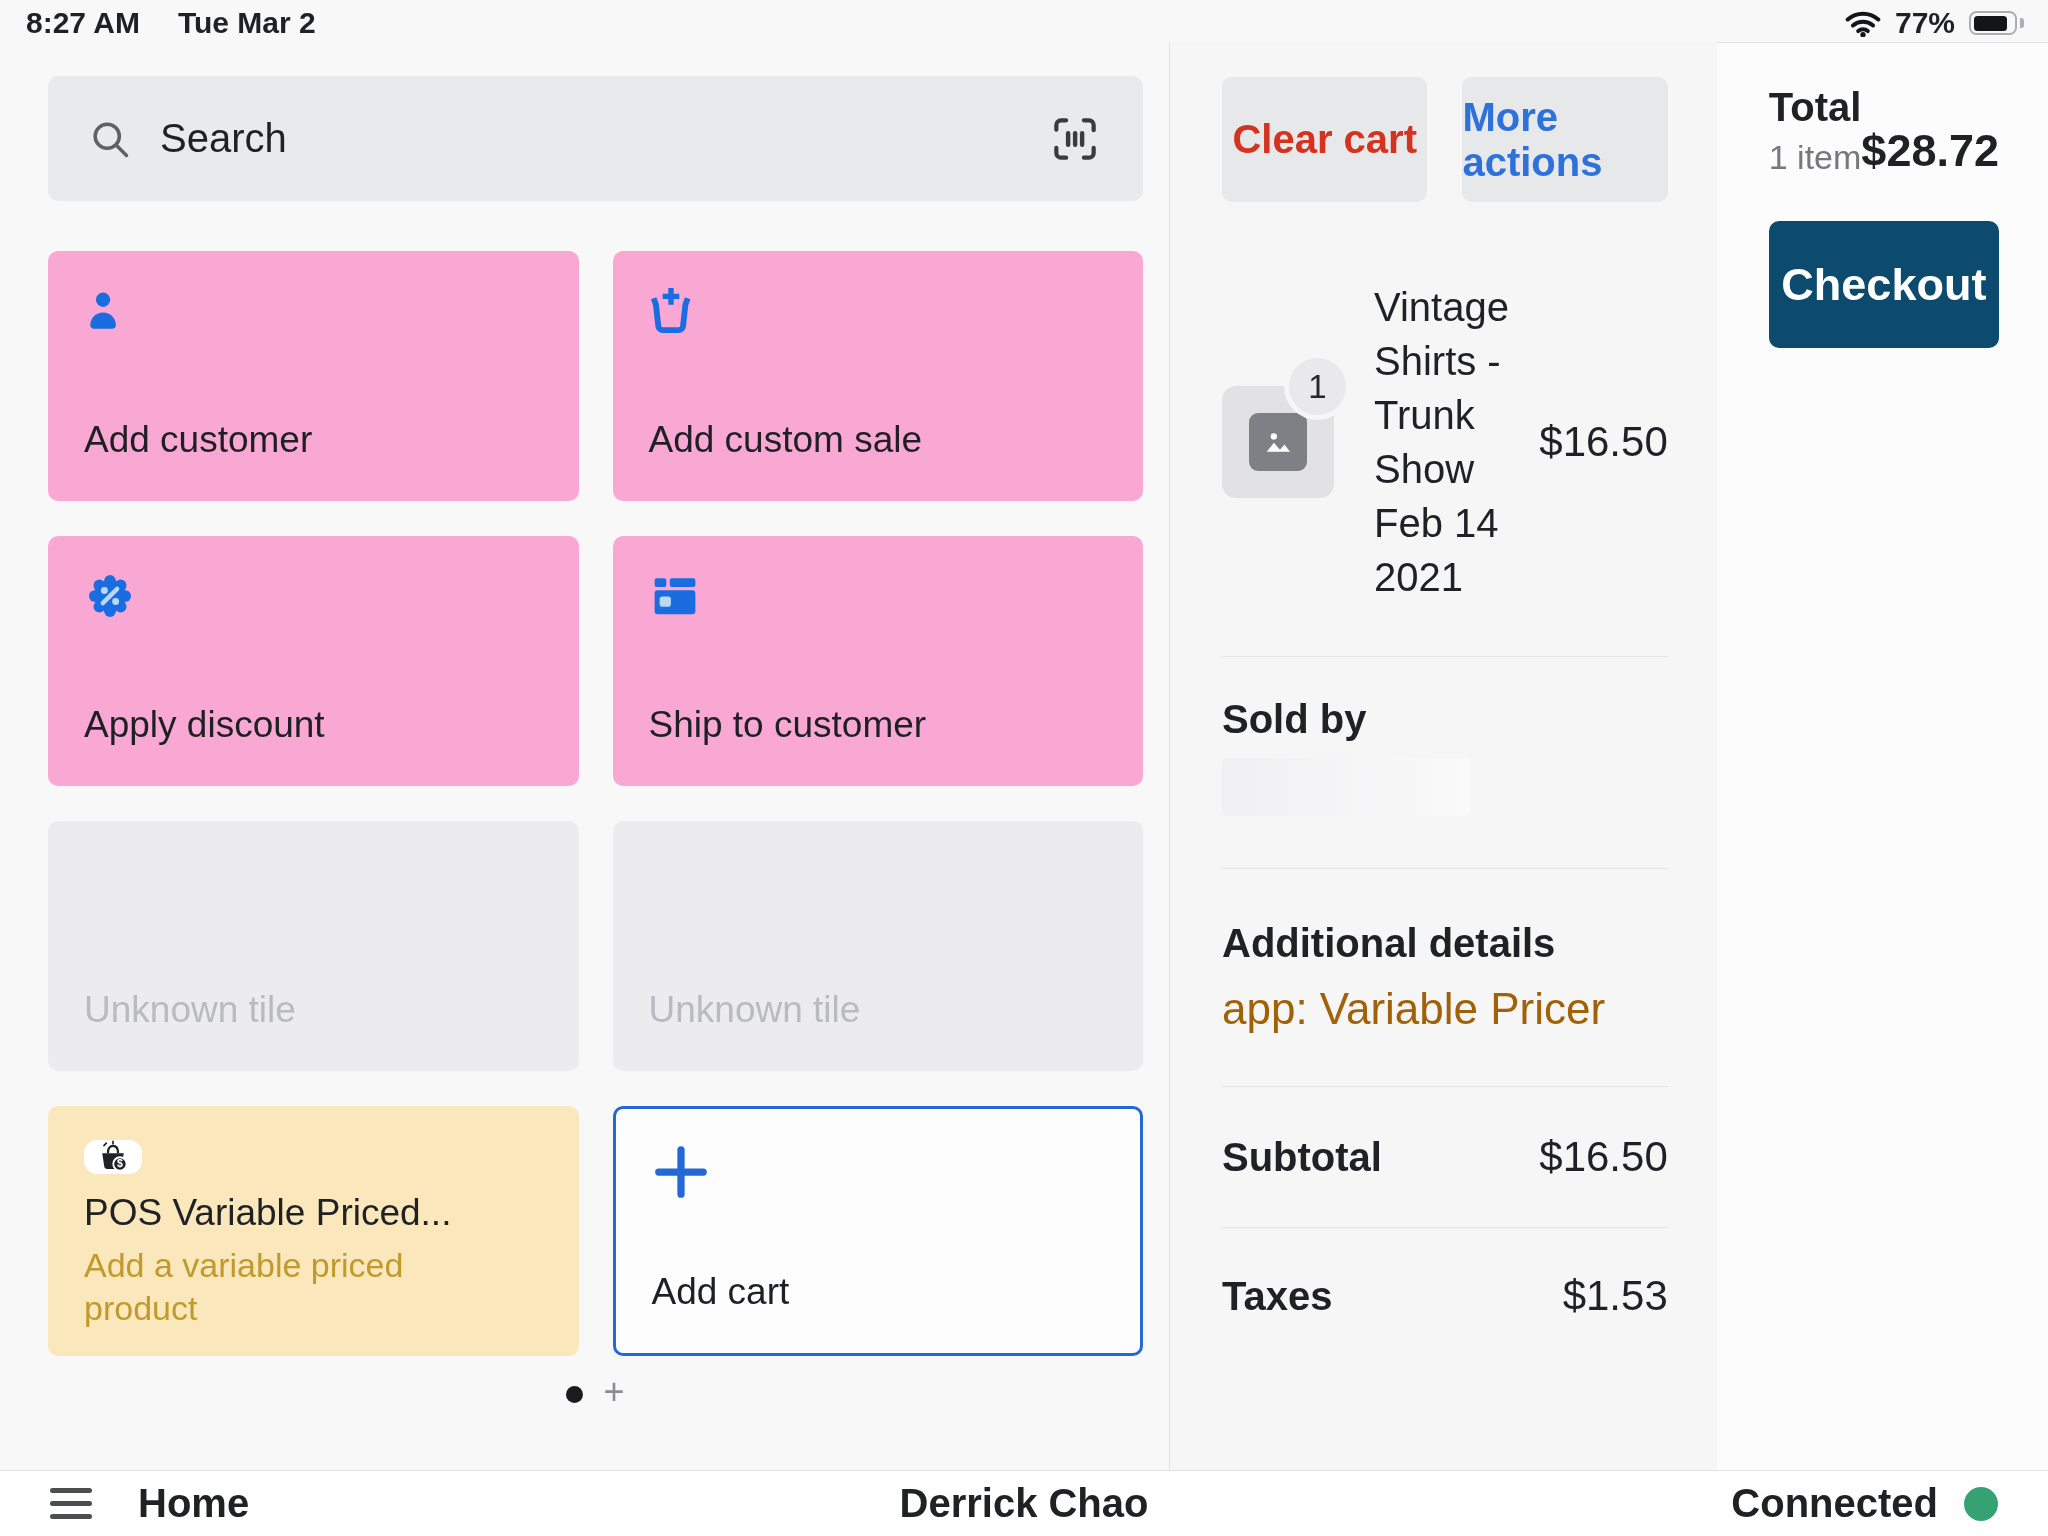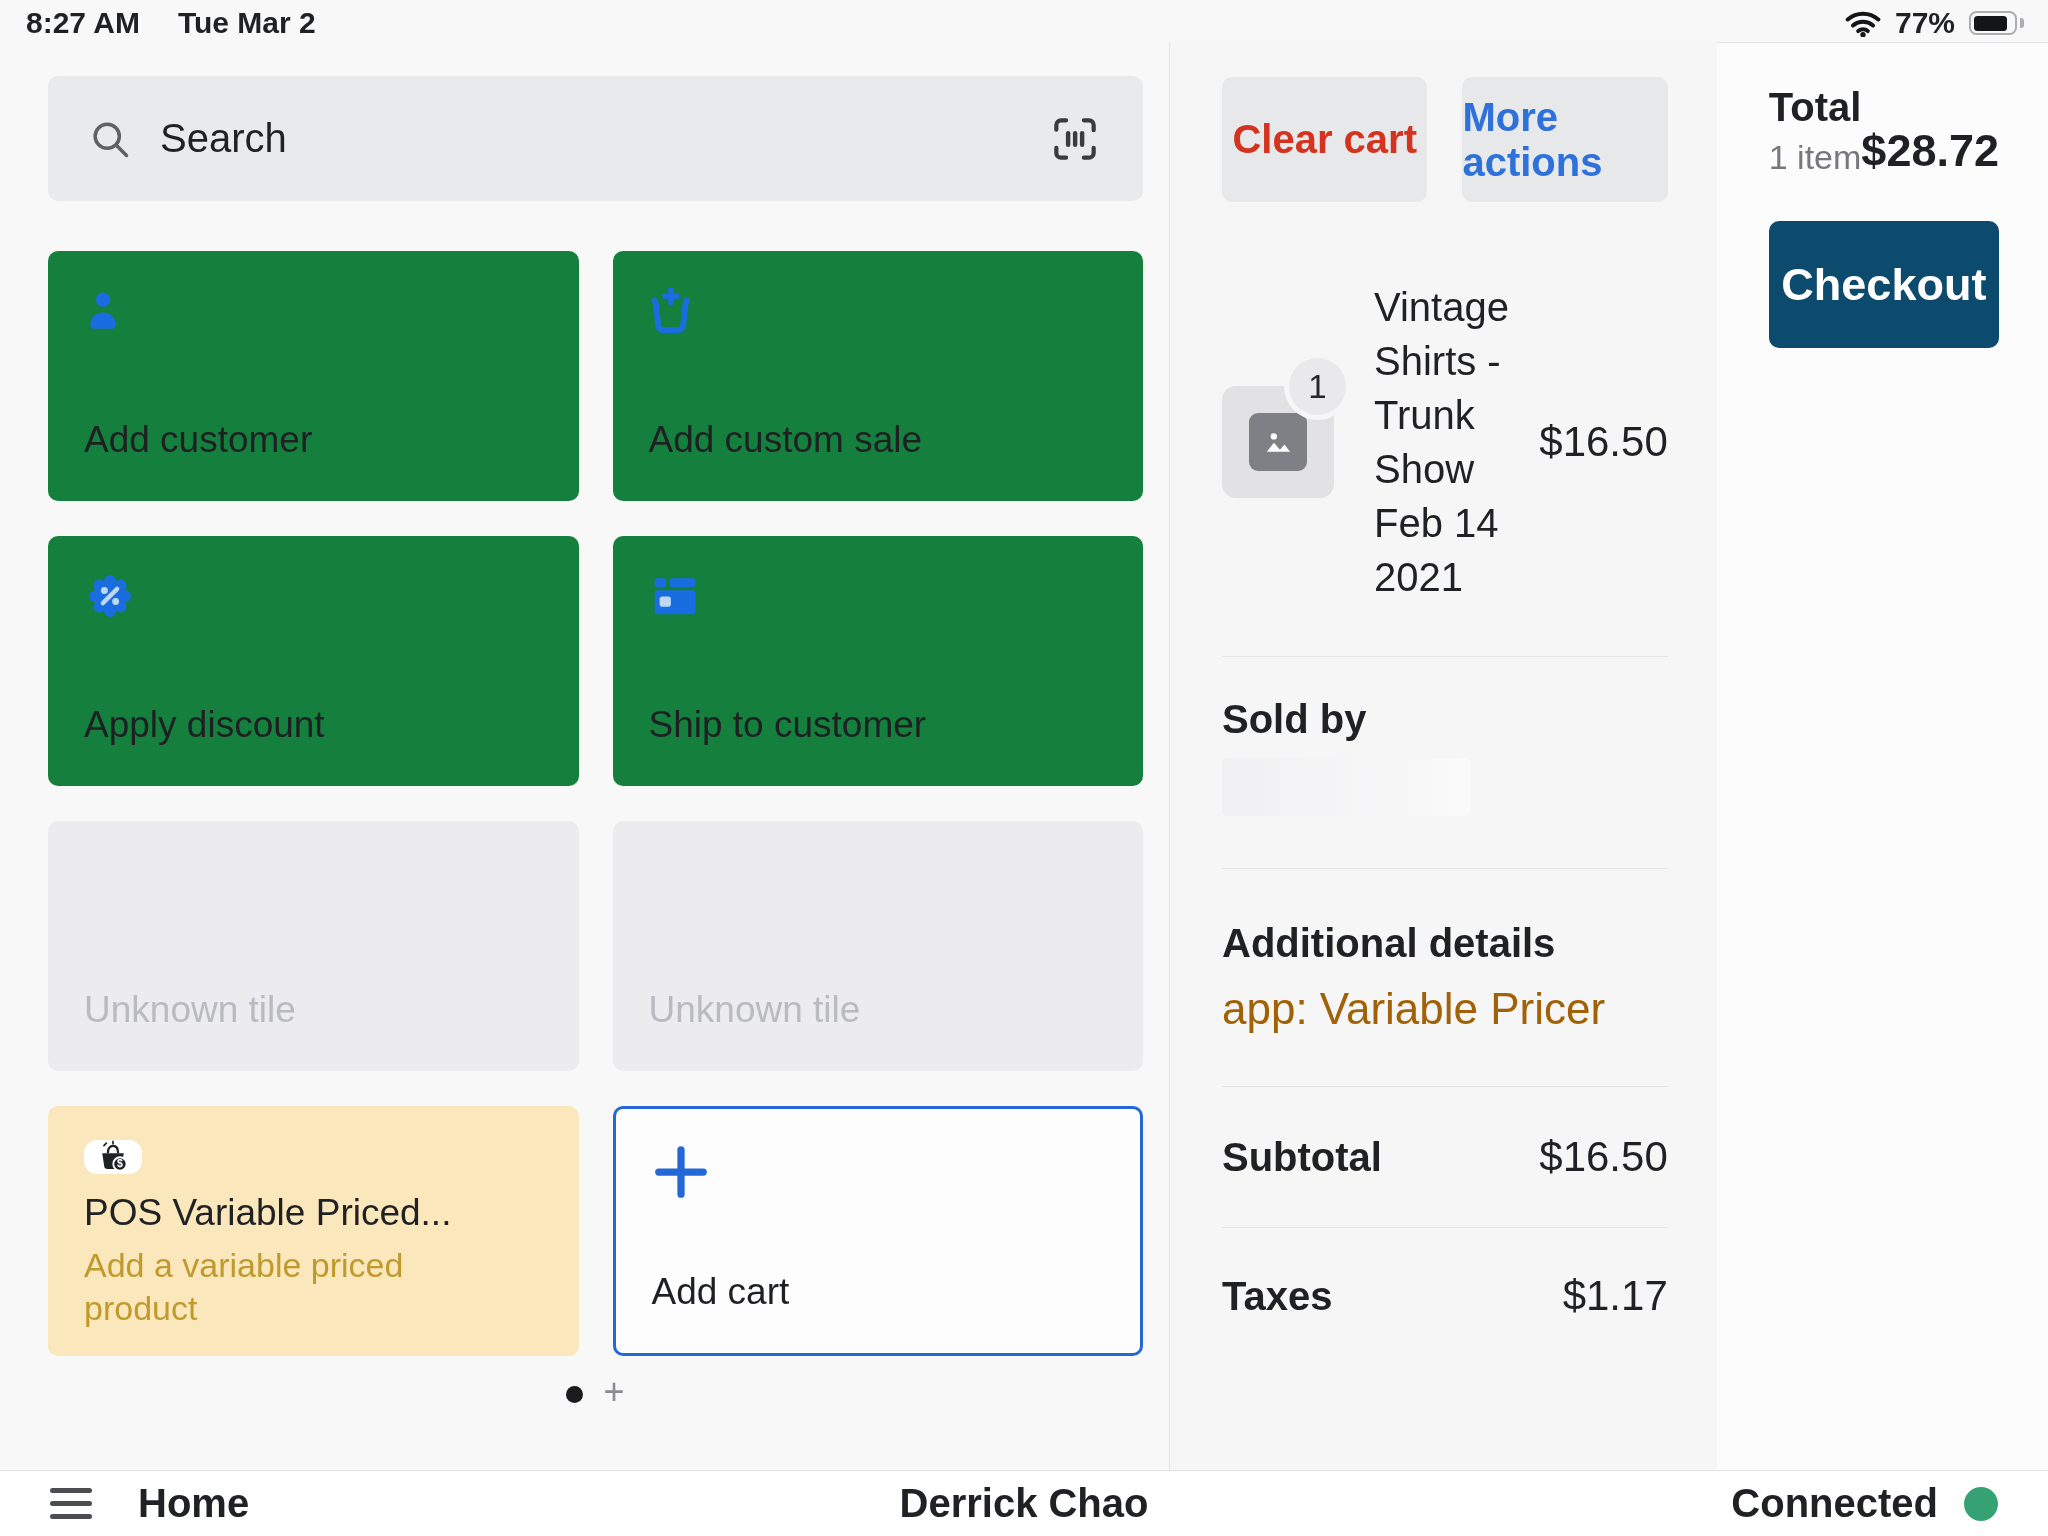--- a/index.html
+++ b/index.html
@@ -35,21 +35,21 @@
     display:flex; align-items:center; padding:0 40px;
   }
   .search-input {
     flex:1; margin-left:28px; border:none; outline:none; background:transparent;
     font-family:"Liberation Sans", sans-serif; font-size:40px; color:#1f2124;
   }
   .search-input::placeholder { color:#1f2124; opacity:1; }
 
   .tiles-grid { margin-top:50px; display:grid; grid-template-columns:1fr 1fr; gap:35px 34px; }
   .tile {
-    height:250px; border-radius:10px; background:#15803d;
+    height:250px; border-radius:10px; background:#f9a8d4;
     padding:34px 36px 34px 36px; display:flex; flex-direction:column; cursor:pointer;
   }
   .tile-label { margin-top:auto; font-size:37px; padding-bottom:6px; color:#1e2023; }
   .tile.unknown { background:#ececee; }
   .tile.unknown .tile-label { color:#b9bbc1; }
   .tile.yellow { background:#fae7bb; }
   .app-icon-box {
     width:58px; height:58px; background:#ffffff; border-radius:13px;
     display:flex; align-items:center; justify-content:center;
   }
@@ -313,21 +313,21 @@
 
         <div class="money-row subtotal-row">
           <span class="money-label">Subtotal</span>
           <span class="money-value">$16.50</span>
         </div>
 
         <div class="divider d4"></div>
 
         <div class="money-row taxes-row">
           <span class="money-label">Taxes</span>
-          <span class="money-value">$1.17</span>
+          <span class="money-value">$1.53</span>
         </div>
       </div>
 
       <div class="rp-footer">
         <div class="grand-total">
           <div>
             <div class="gt-label">Total</div>
             <div class="gt-items">1 item</div>
           </div>
           <div class="gt-value">$28.72</div>

